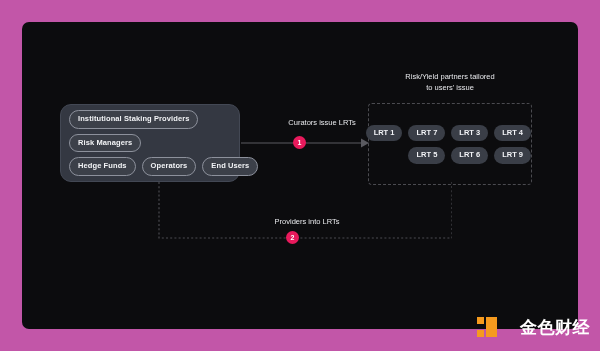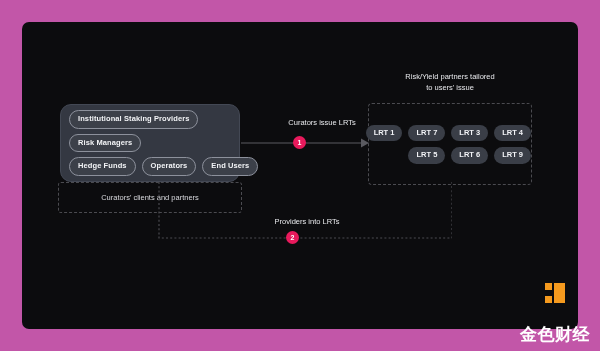--- a/index.html
+++ b/index.html
@@ -189,23 +189,23 @@
     justify-content: center;
     line-height: 1;
   }
   #badge-1 { left: 271px; top: 114px; }
   #badge-2 { left: 264px; top: 209px; }
 
   
   #watermark {
     position: absolute;
     right: 10px;
-    bottom: 8px;
-    display: flex;
-    flex-direction: column;
+    bottom: 14px;
+    display: flex;
+    flex-direction: row;
     align-items: center;
     gap: 23px;
   }
   #wm-mark {
     position: relative;
     width: 20px;
     height: 20px;
   }
   #wm-mark .sq {
     position: absolute;
@@ -236,23 +236,20 @@
       <div class="chip-row">
         <span class="chip">Risk Managers</span>
       </div>
       <div class="chip-row">
         <span class="chip">Hedge Funds</span>
         <span class="chip">Operators</span>
         <span class="chip">End Users</span>
       </div>
     </div>
 
-    <div id="clients-box">
-      <span id="clients-label">Curators' clients and partners</span>
-    </div>
 
     <div id="lrt-heading">
       <div>Risk/Yield partners tailored</div>
       <div>to users' issue</div>
     </div>
 
     <div id="lrt-box">
       <div class="chip-row">
         <span class="lrt-chip">LRT 1</span>
         <span class="lrt-chip">LRT 7</span>

